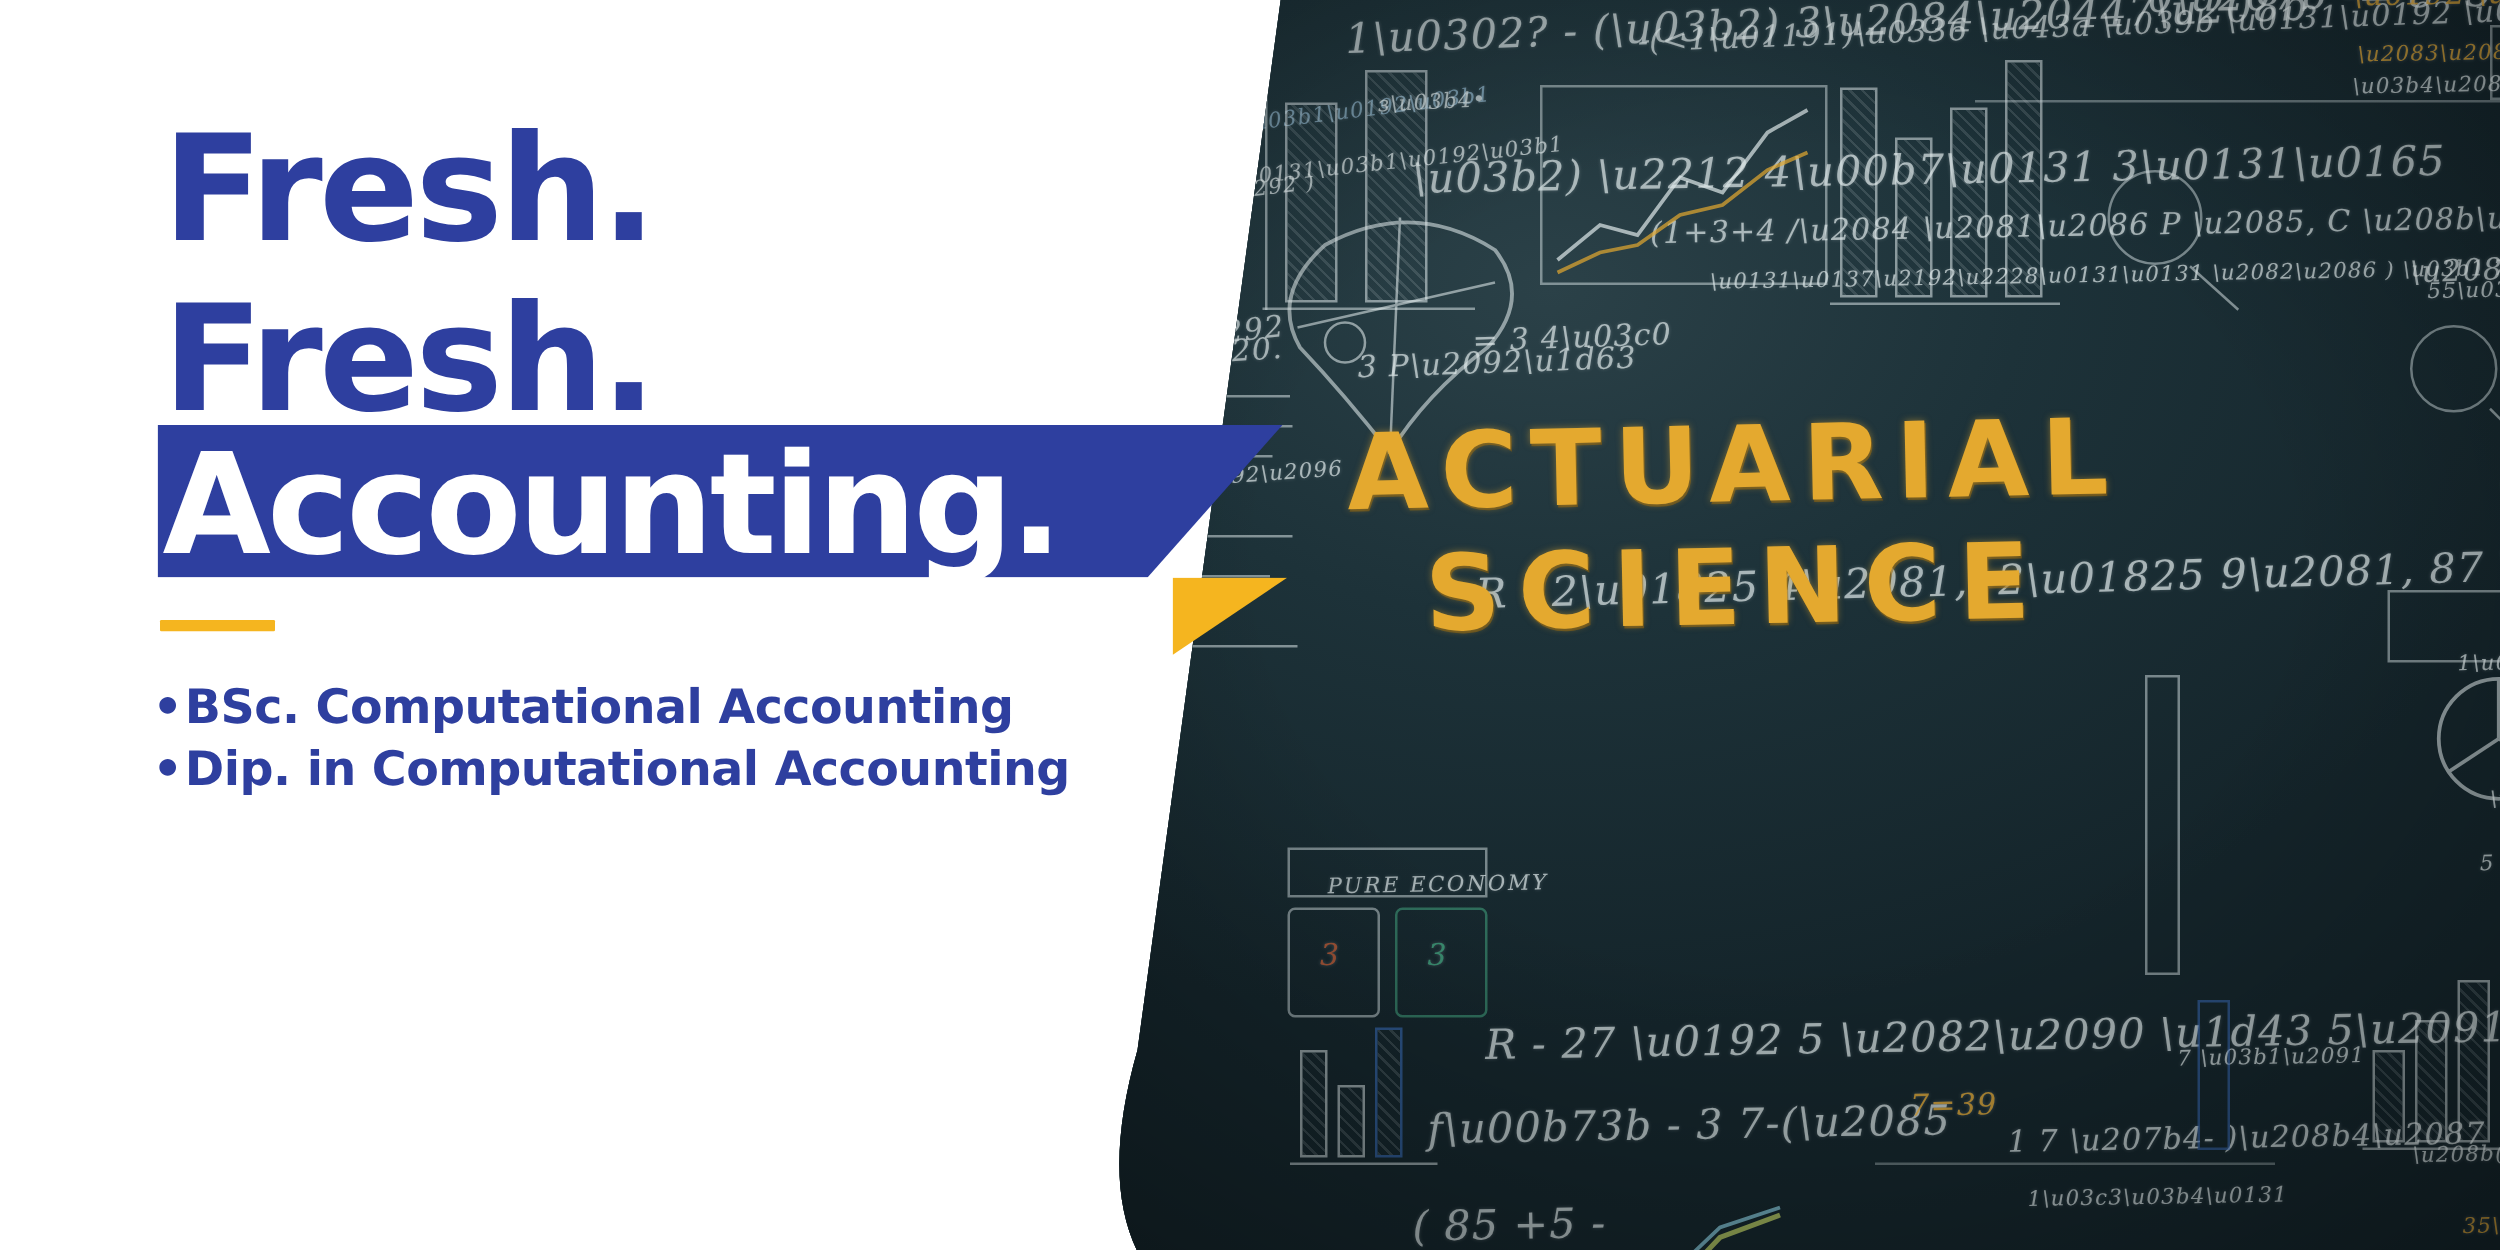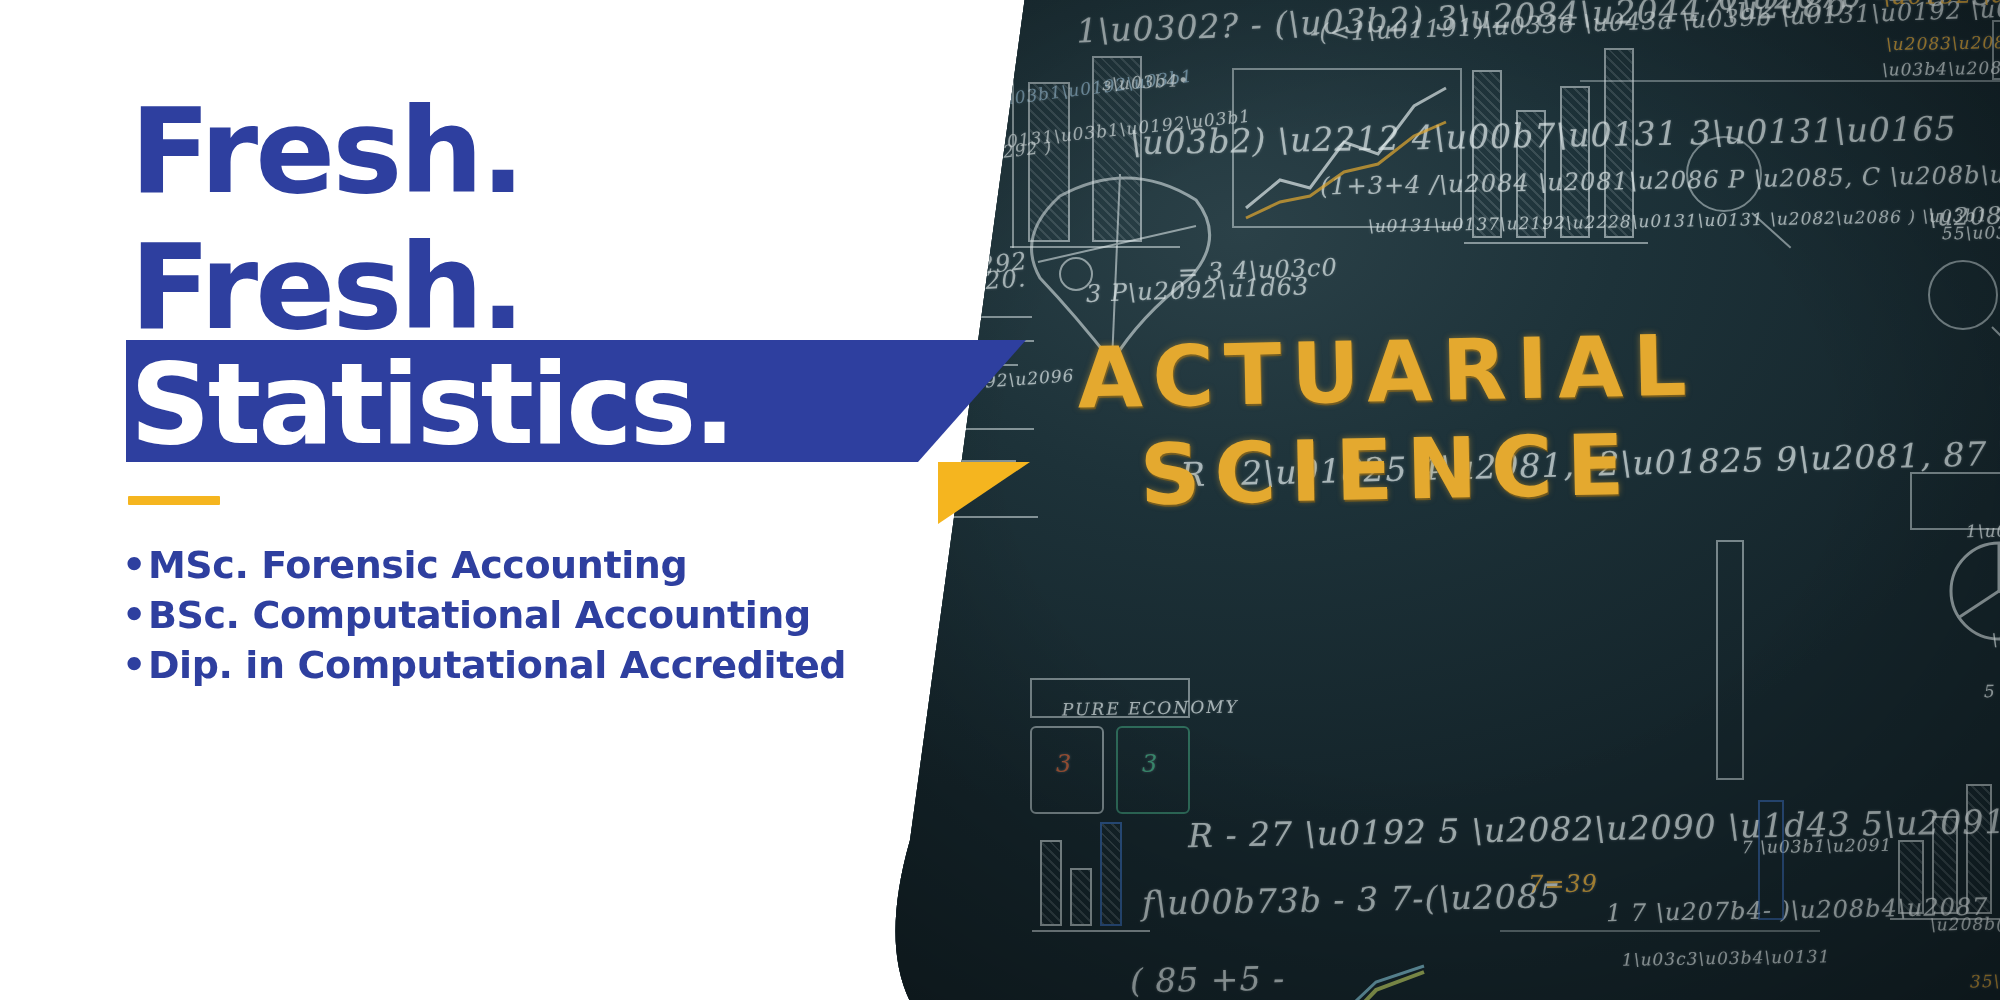--- a/index.html
+++ b/index.html
@@ -304,30 +304,27 @@
   </div>
 
   <div id="left">
 
     <div class="headline" id="line-fresh">Fresh.</div>
 
     <div class="headline" id="line-bold">Fresh.</div>
 
     <div id="accredited-band"></div>
     <div id="accredited-accent"></div>
-    <div id="line-accredited">Statistics.</div>
+    <div id="line-accredited">Accounting.</div>
 
     <div id="rule"></div>
 
     <ul id="programmes">
-      <li>
-        <span class="bullet">•</span><span>MSc. Forensic Accounting</span>
-      </li>
       <li>
         <span class="bullet">•</span><span>BSc. Computational Accounting</span>
       </li>
       <li>
-        <span class="bullet">•</span><span>Dip. in Computational Accredited</span>
+        <span class="bullet">•</span><span>Dip. in Computational Accounting</span>
       </li>
     </ul>
 
   </div>
 </div>
 
 </body></html>

